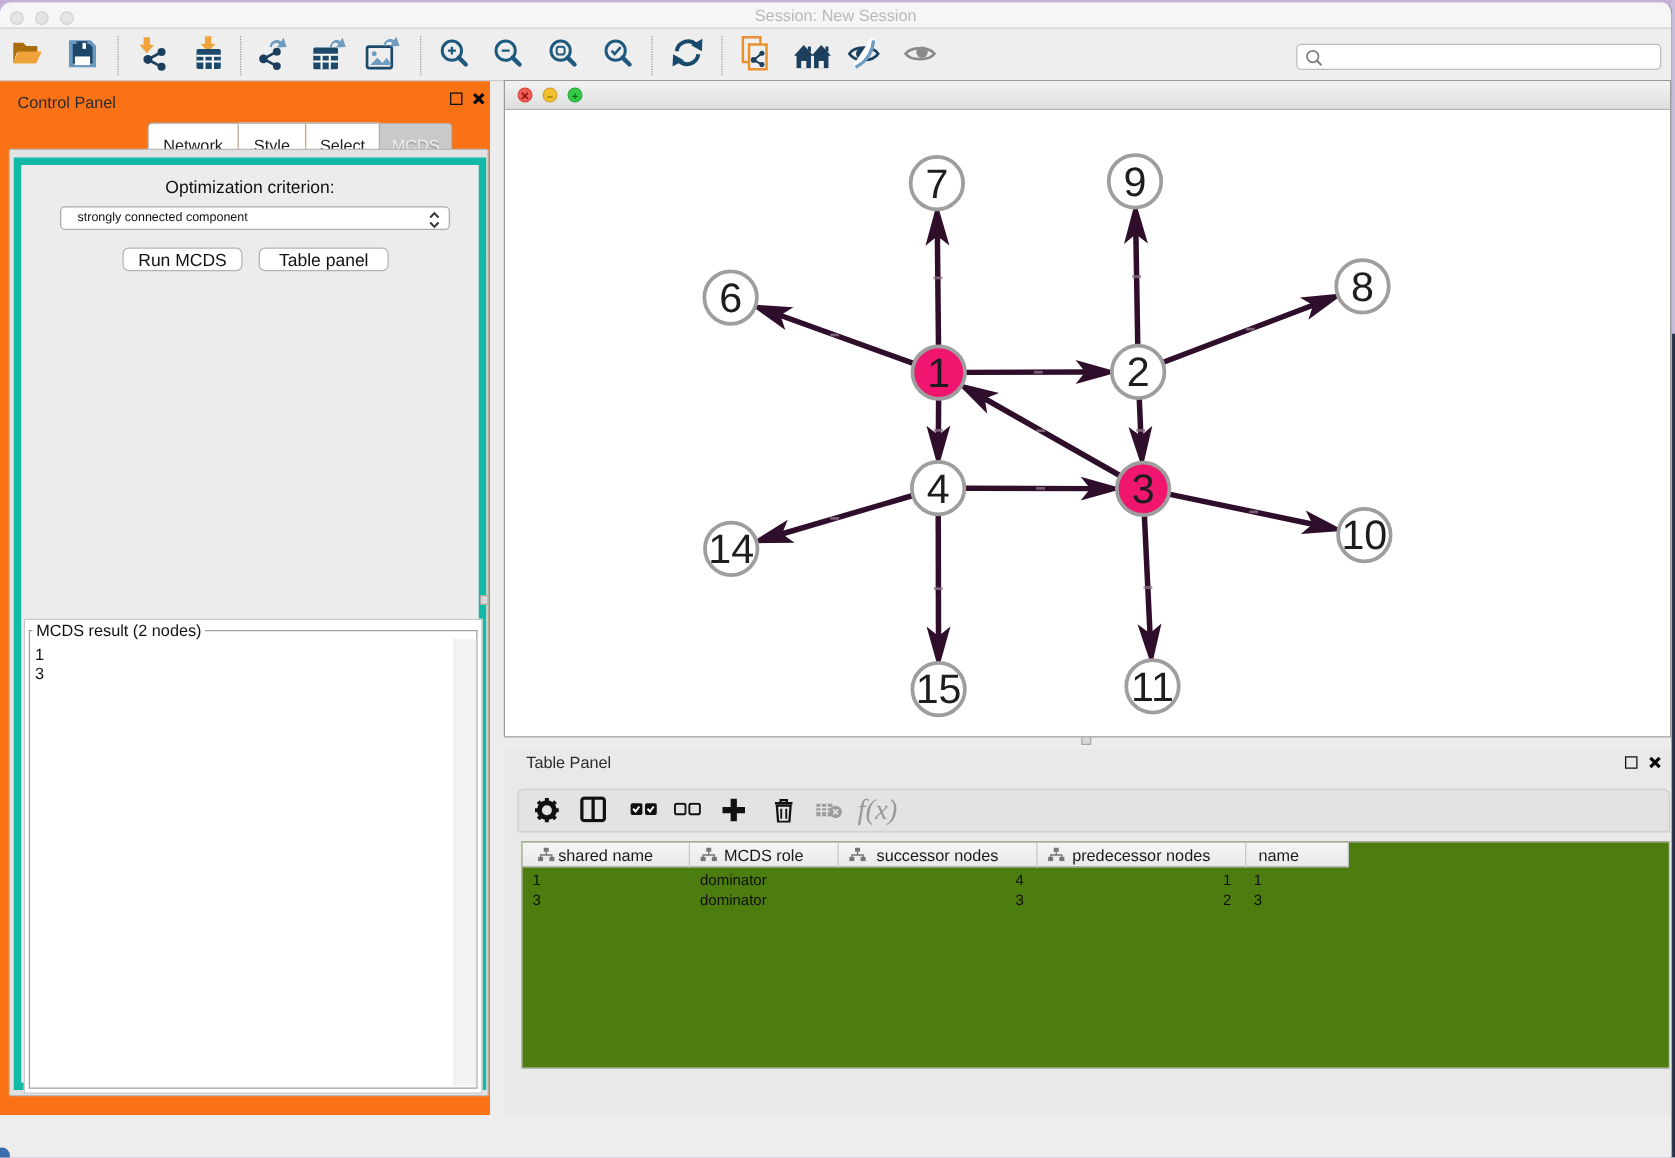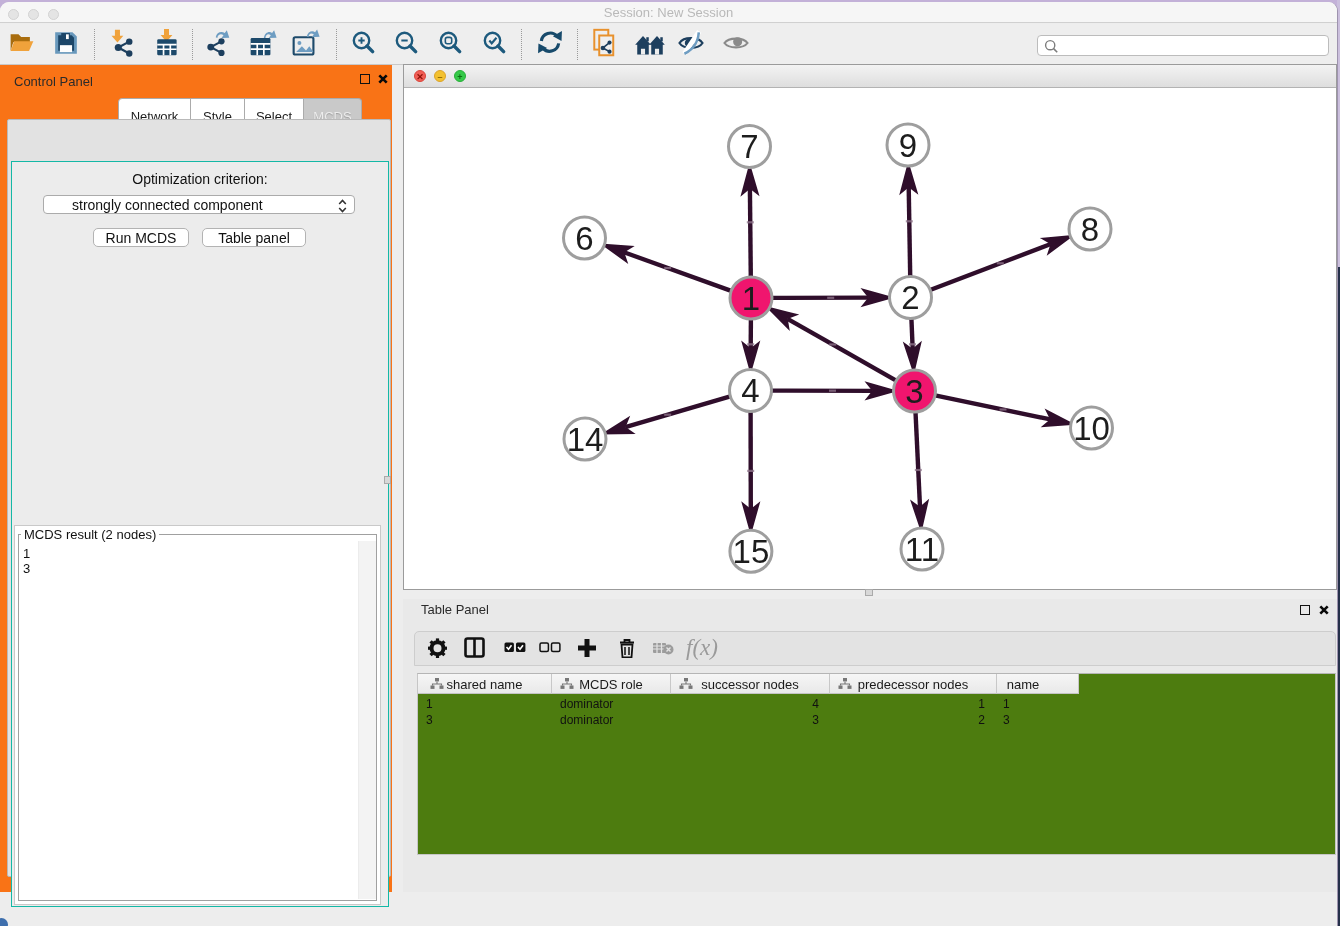--- a/index.html
+++ b/index.html
@@ -23,23 +23,23 @@
 #cp { position:absolute; left:0; top:63px; width:392px; height:827px; background:#f97316; }
 #cpTitle { position:absolute; left:14px; top:9px; font-size:13px; color:#2b2b2b; }
 #cpFloat { position:absolute; left:360px; top:9px; width:10px; height:10px; border:1.5px solid #111; }
 #cpClose { position:absolute; left:378px; top:9px; line-height:0; }
 #cpTabs { position:absolute; left:78px; top:33px; height:36px; display:flex; font-size:13px;margin-left:40px; }
 .cptab { border:1px solid #ababab; border-left:none; background:#fff; color:#1c1c1c; display:flex; align-items:center; justify-content:center; }
 .cptab.first { border-left:1px solid #ababab; border-radius:4px 0 0 4px; }
 .cptab.last { border-radius:0 4px 4px 0; }
 .cptab.sel { background:#c9c9c9; color:#ededed; text-shadow:0 1px 1px #9a9a9a; }
 #cpOuter { position:absolute; left:7px; top:54px; width:384px; height:758px; background:#e2e2e2; border:1px solid #b9b9b9; border-radius:2px; }
-#cpInner { position:absolute; left:3px; top:6px; width:378px; height:746px; background:#ececec; border:1px solid #14b8a6;margin-top:35px; }
+#cpInner { position:absolute; left:3px; top:6px; width:378px; height:746px; background:#ececec; border:6px solid #14b8a6; }
 #optLabel { position:absolute; left:0; top:9px; width:100%; text-align:center; font-size:14px; color:#111; }
-#combo { position:absolute; left:31px; top:33px; width:312px; height:19px; background:#fff; border:1px solid #ababab; border-radius:4px; font-size:14px; color:#111; line-height:18px; padding-left:28px; }
+#combo { position:absolute; left:31px; top:33px; width:312px; height:19px; background:#fff; border:1px solid #ababab; border-radius:4px; font-size:10px; color:#111; line-height:18px; padding-left:13px; }
 #combo svg { position:absolute; right:6px; top:2px; }
 .btn { position:absolute; top:66px; height:19px; background:#fff; border:1px solid #b3b3b3; border-radius:5px; font-size:14px; color:#111; text-align:center; line-height:18px; }
 #btnRun { left:81px; width:96px; }
 #btnClose { left:190px; width:104px; }
 #fieldset { position:absolute; left:2px; top:363px; width:367px; height:380px; background:#fff; border:1px solid #c9c9c9; }
 #fsBorder { position:absolute; left:3px; top:8px; right:3px; bottom:3px; border:1px solid #a0a0a0; }
 #fsLabel { position:absolute; left:6px; top:1px; background:#fff; padding:0 3px; font-size:13px; color:#111; }
 #fsScroll { position:absolute; right:4px; top:15px; width:18px; bottom:5px; background:#f3f3f3; border-left:1px solid #ececec; }
 #fsItems { position:absolute; left:8px; top:21px; font-size:13px; color:#111; line-height:14.5px; }
 

